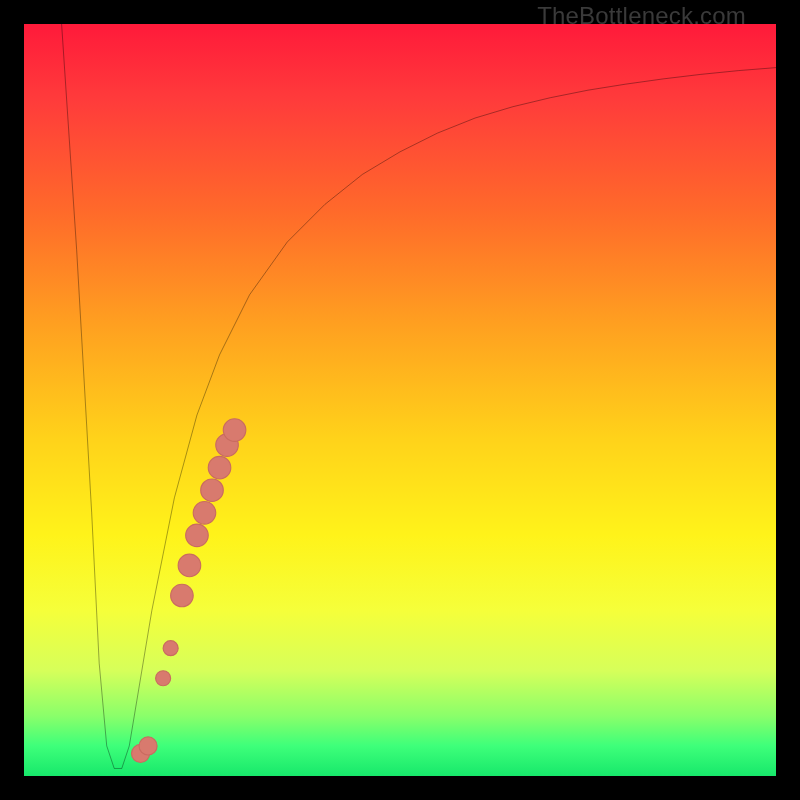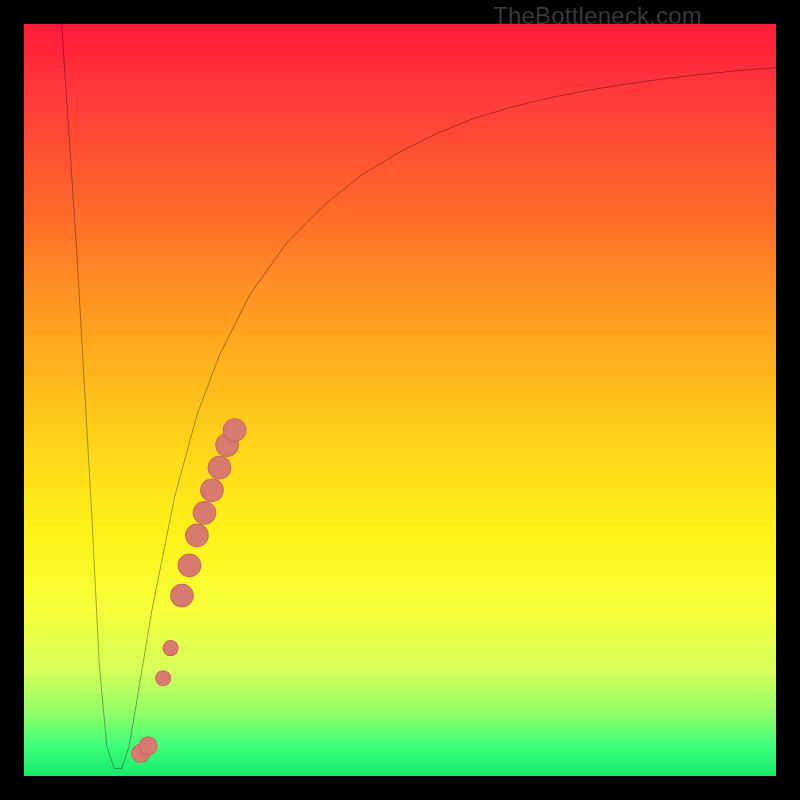--- a/index.html
+++ b/index.html
@@ -8,20 +8,21 @@
     width: 800px;
     height: 800px;
     background: #000;
     font-family: Arial, Helvetica, sans-serif;
     overflow: hidden;
   }
   .frame {
     position: relative;
     width: 708px;
     height: 800px;
+    padding-left: 44px;
   }
   .plot-area {
     position: absolute;
     left: 24px;
     top: 24px;
     width: 752px;
     height: 752px;
     background: linear-gradient(to bottom,
       #ff1a3a 0%,
       #ff3b3b 10%,

